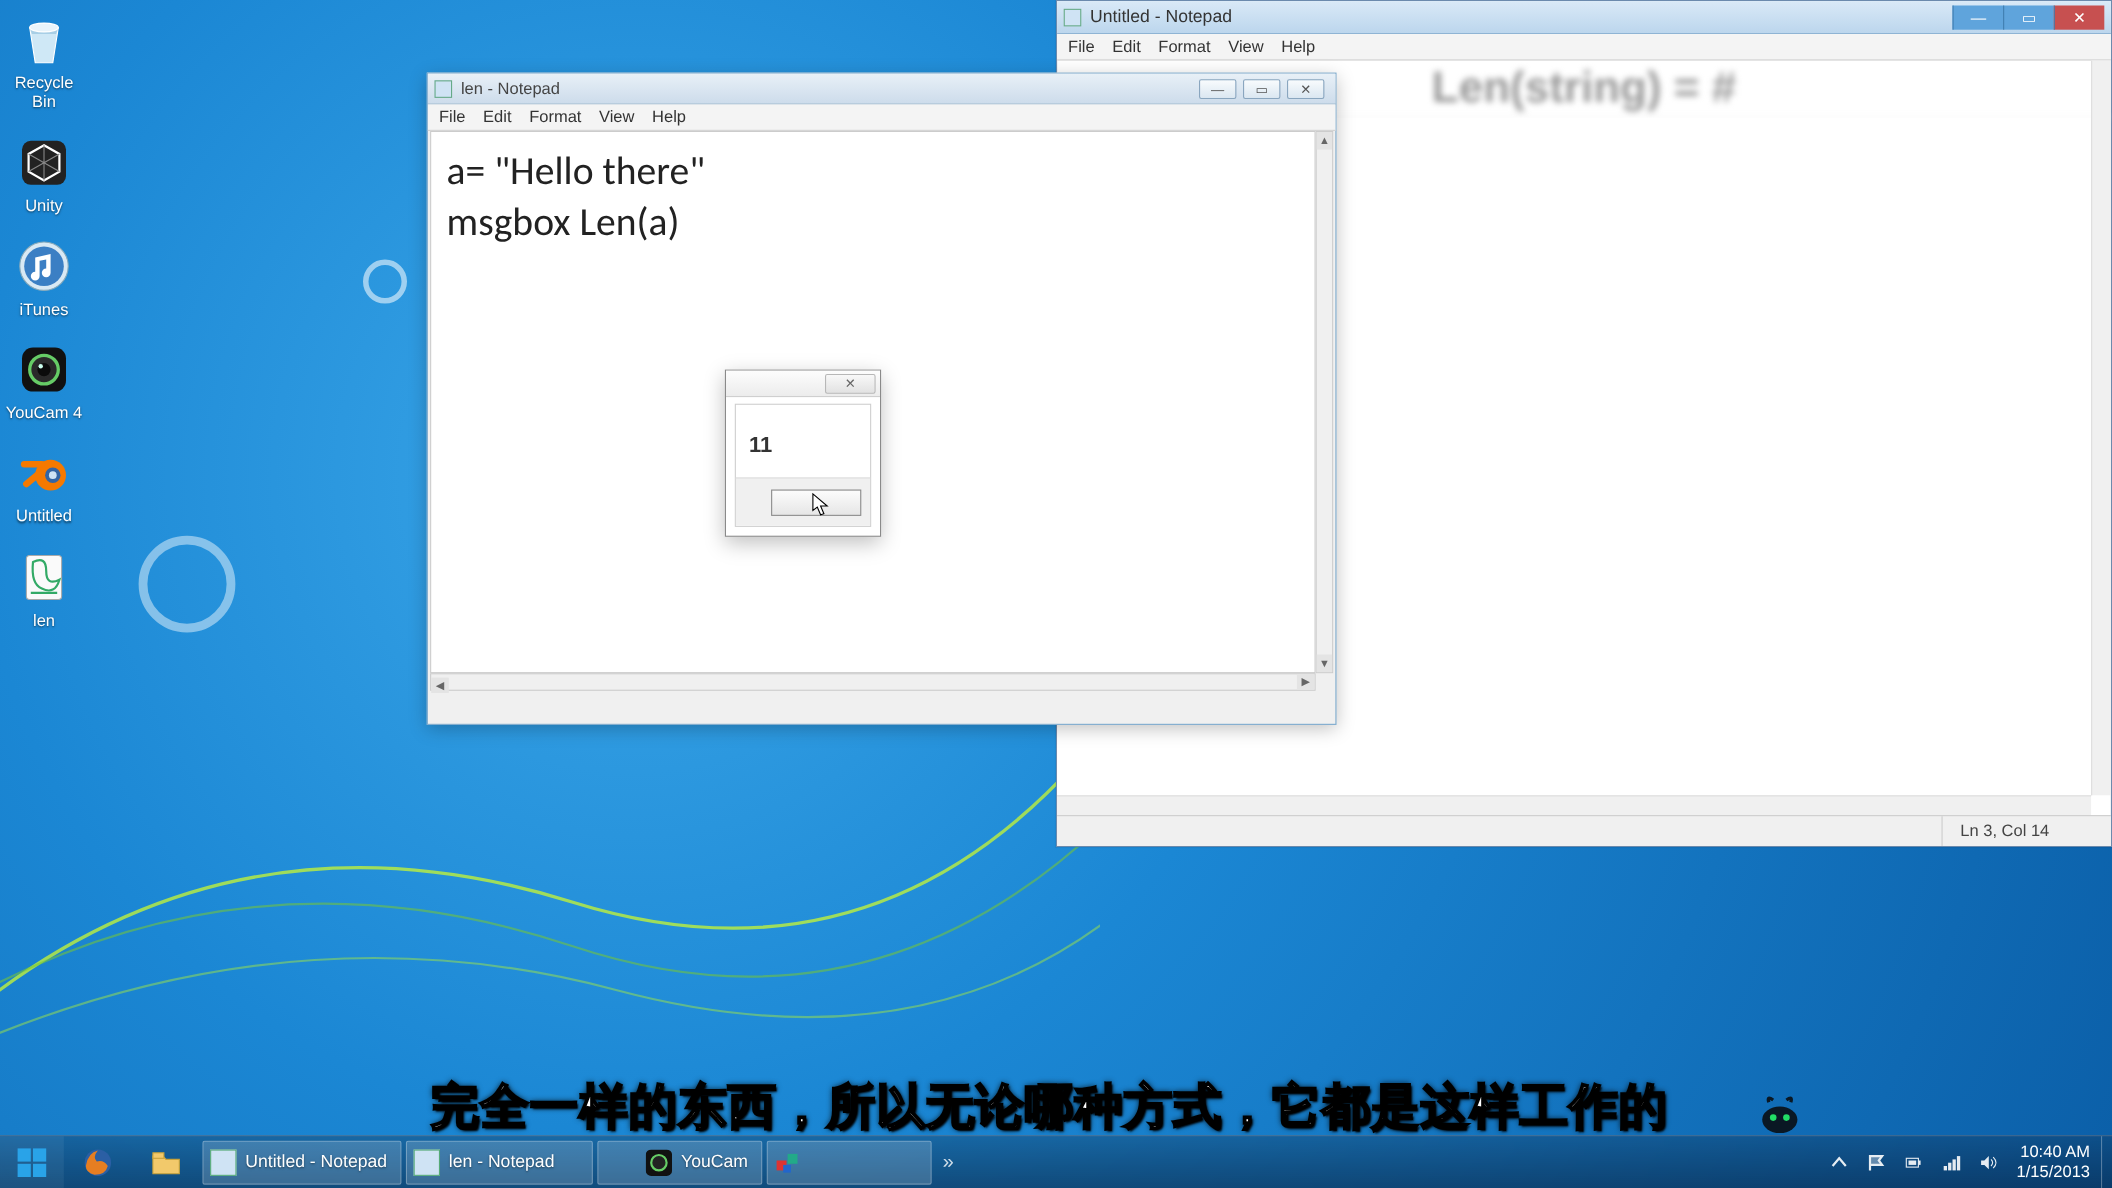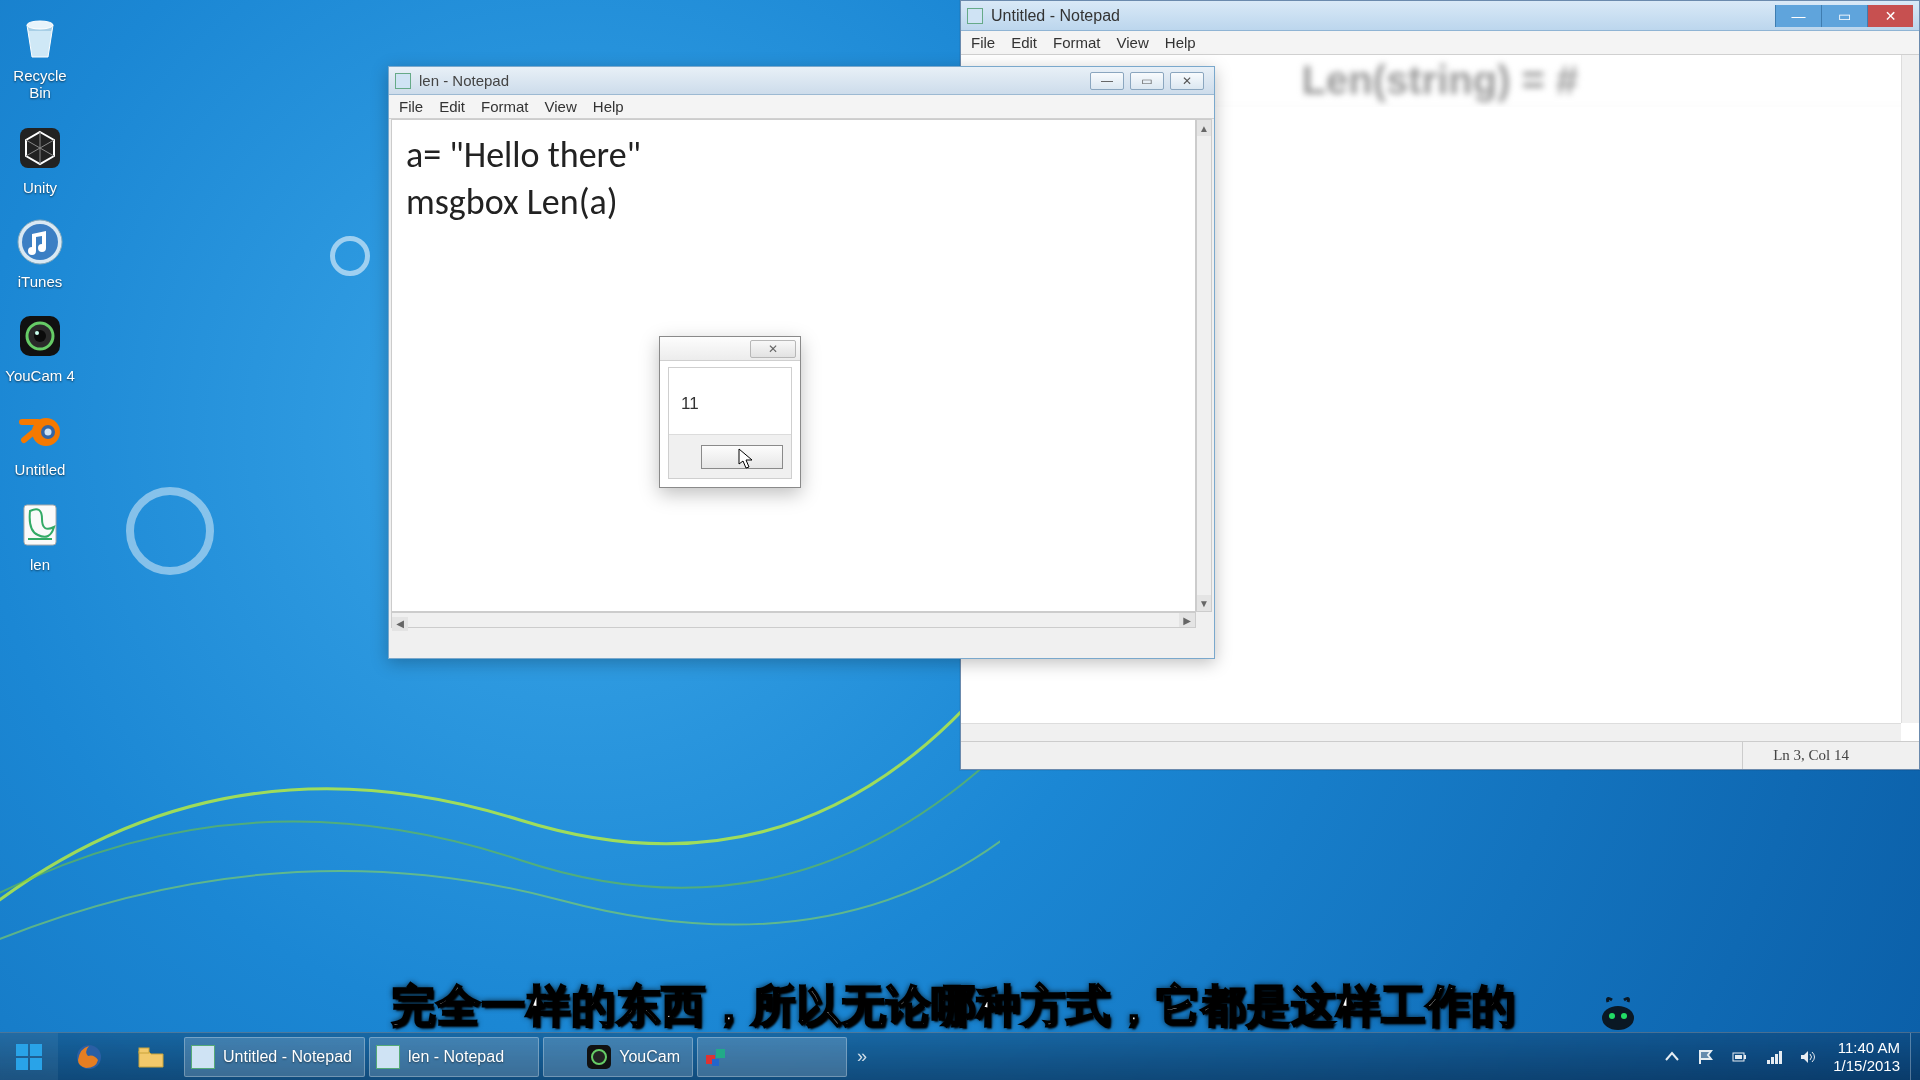--- a/index.html
+++ b/index.html
@@ -42,21 +42,21 @@
   .menubar { height:24px; background:#f4f4f4; border-bottom:1px solid #d0d0d0; display:flex; align-items:center; gap:16px; padding:0 10px; font-size:15px; color:#333;}
   .menubar span { cursor:pointer; }
   .blurred-header { 
     height: 52px; display:flex; align-items:center; justify-content:center;
     font-size: 40px; font-weight:600; color:#999; filter: blur(3px);
     border-bottom:1px solid #eee;
   }
   .un-body { position:absolute; top:106px; left:0; right:18px; bottom:46px; background:#fff; overflow:hidden;}
   .un-scroll { position:absolute; top:54px; right:0; width:18px; bottom:46px; background:#f0f0f0; border-left:1px solid #ddd;}
   .un-status { position:absolute; bottom:0; left:0; right:0; height:28px; background:#f0f0f0; border-top:1px solid #ccc; display:flex; align-items:center; justify-content:flex-end; padding-right:40px; font-size:15px; color:#444;}
-  .un-status .cell { border-left:1px solid #ccc; padding:0 30px; height:100%; display:flex; align-items:center;font-family:Liberation Serif, serif;}
+  .un-status .cell { border-left:1px solid #ccc; padding:0 16px; height:100%; display:flex; align-items:center;}
   .un-hscroll { position:absolute; bottom:28px; left:0; right:18px; height:18px; background:#f0f0f0; border-top:1px solid #ddd;}
   
   
   .win-len {
     position: absolute; left: 388px; top: 66px; width: 827px; height: 593px;
     background: #f0f0f0; border: 1px solid #7aa8cc;
     box-shadow: 0 4px 16px rgba(0,0,0,.25);
   }
   .titlebar2 {
     height: 28px; background: linear-gradient(#e8f0f7,#cddceb);
@@ -78,21 +78,21 @@
   .len-status .cell { border-left:1px solid #ccc; padding:0 14px; height:100%; display:flex; align-items:center;}
   
   
   .msgbox {
     position:absolute; left:659px; top:336px; width:142px; height:152px;
     background:#fff; border:1px solid #8a8a8a; box-shadow: 0 6px 18px rgba(0,0,0,.25);
   }
   .msgbox .mtitle { height:24px; background:linear-gradient(#fdfdfd,#ececec); border-bottom:1px solid #cfcfcf; display:flex; justify-content:flex-end; align-items:center;}
   .msgbox .mclose { width:46px; height:18px; margin-right:4px; border:1px solid #b7b7b7; border-radius:2px; background:linear-gradient(#f8f8f8,#e2e2e2); display:flex; align-items:center; justify-content:center; font-size:12px; color:#666; cursor:pointer;}
   .msgbox .mbody { position:absolute; top:30px; left:8px; right:8px; bottom:8px; border:1px solid #cfcfcf; background:#fff;}
-  .msgbox .mtext { position:absolute; top:26px; left:12px; font-size:17px; color:#333; font-weight:400;}
+  .msgbox .mtext { position:absolute; top:26px; left:12px; font-size:20px; color:#333; font-weight:700;}
   .msgbox .mbtnrow { position:absolute; bottom:0; left:0; right:0; height:44px; background:#f0f0f0; border-top:1px solid #dcdcdc; display:flex; align-items:center; justify-content:flex-end; padding-right:8px;}
   .msgbox .mok { width:82px; height:24px; background:linear-gradient(#fcfcfc,#e6e6e6); border:1px solid #8a8a8a; cursor:pointer; position:relative;}
   .cursor-arrow { position:absolute; left:36px; top:2px; pointer-events:none;}
   
   
   .subtitle {
     position:absolute; left:0; right:12px; bottom:44px; text-align:center;
     font-size:44px; font-weight:700; color:#fff;
     -webkit-text-stroke: 2px #000; text-shadow: 0 0 6px #000, 2px 2px 2px #000;
     letter-spacing:1px;
@@ -350,18 +350,18 @@
         <rect x="2" y="12" width="3" height="4" fill="#fff"></rect>
         <rect x="6" y="9" width="3" height="7" fill="#fff"></rect>
         <rect x="10" y="6" width="3" height="10" fill="#fff"></rect>
         <rect x="14" y="3" width="3" height="13" fill="#fff"></rect>
       </svg>
     <svg class="ticn" viewBox="0 0 18 18">
         <path d="M2 7 L5 7 L9 3 L9 15 L5 11 L2 11 Z" fill="#fff"></path>
         <path d="M11 6 Q14 9 11 12 M13 4 Q18 9 13 14" stroke="#fff" fill="none"></path>
       </svg>
     <div class="clock">
-      <div>11:40 AM</div>
+      <div>10:40 AM</div>
       <div>1/15/2013</div>
     </div>
   </div>
   <div class="showdesk"></div>
 </div>
 
 </body></html>

